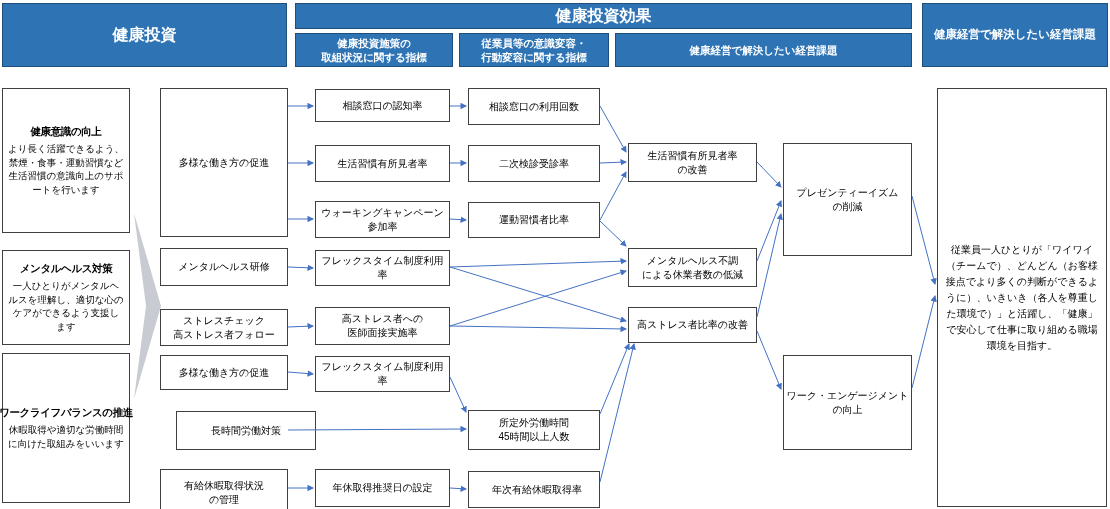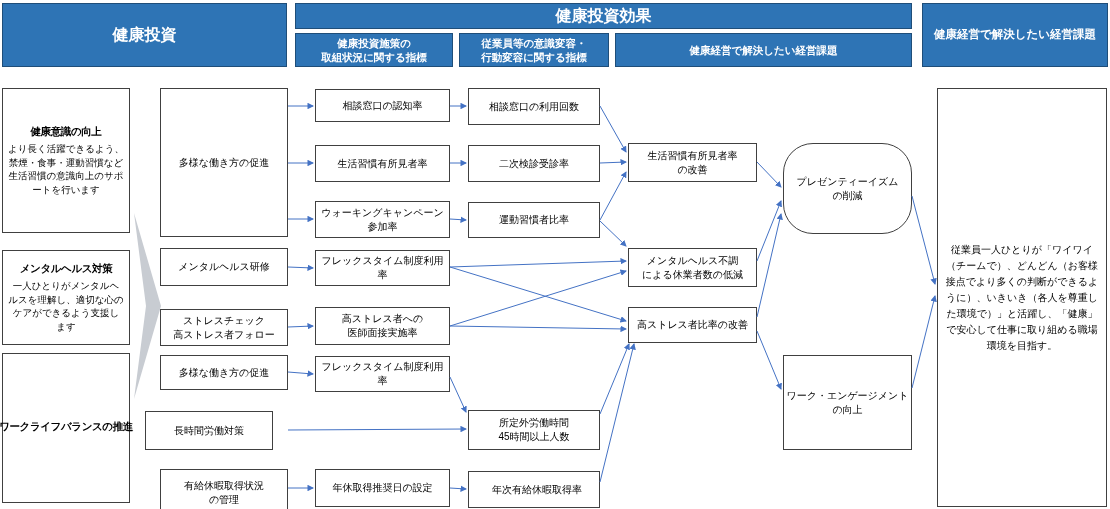--- a/index.html
+++ b/index.html
@@ -37,27 +37,27 @@
   <div class="hdr sub" id="hdr-sub1" style="left: 295px; top: 33px; width: 158px; height: 34px;">健康投資施策の
 取組状況に関する指標</div>
   <div class="hdr sub" id="hdr-sub2" style="left: 459px; top: 33px; width: 150px; height: 34px;">従業員等の意識変容・
 行動変容に関する指標</div>
   <div class="hdr sub" id="hdr-sub3" style="left: 615px; top: 33px; width: 297px; height: 34px;">健康経営で解決したい経営課題</div>
   <div class="hdr goalhdr" id="hdr-goal" style="left: 922px; top: 3px; width: 186px; height: 64px;">健康経営で解決したい経営課題</div>
 
   <div id="nodes">
       <div class="node" id="node-invest1" style="left: 2px; top: 88px; width: 128px; height: 145px;"><div class="title">健康意識の向上</div><div class="desc">より長く活躍できるよう、禁煙・食事・運動習慣など生活習慣の意識向上のサポートを行います</div></div>
       <div class="node" id="node-invest2" style="left: 2px; top: 250px; width: 128px; height: 95px;"><div class="title">メンタルヘルス対策</div><div class="desc">一人ひとりがメンタルヘルスを理解し、適切な心のケアができるよう支援します</div></div>
-      <div class="node" id="node-invest3" style="left: 2px; top: 353px; width: 128px; height: 150px;"><div class="title">ワークライフバランスの推進</div></div>
+      <div class="node" id="node-invest3" style="left: 2px; top: 353px; width: 128px; height: 150px;"><div class="title">ワークライフバランスの推進</div><div class="desc">休暇取得や適切な労働時間に向けた取組みをいいます</div></div>
       <div class="node" id="node-m1" style="left: 160px; top: 88px; width: 128px; height: 149px;"><span>多様な働き方の促進</span></div>
       <div class="node" id="node-m2" style="left: 160px; top: 248px; width: 128px; height: 38px;"><span>メンタルヘルス研修</span></div>
       <div class="node" id="node-m3" style="left: 160px; top: 309px; width: 128px; height: 37px;"><span>ストレスチェック
 高ストレス者フォロー</span></div>
       <div class="node" id="node-m4" style="left: 160px; top: 355px; width: 128px; height: 35px;"><span>多様な働き方の促進</span></div>
-      <div class="node" id="node-m5" style="left: 145px; top: 411px; width: 128px; height: 39px;"><span>長時間労働対策</span></div>
+      <div class="node" id="node-m5" style="left: 176px; top: 411px; width: 140px; height: 39px;"><span>長時間労働対策</span></div>
       <div class="node" id="node-m6" style="left: 160px; top: 469px; width: 128px; height: 48px;"><span>有給休暇取得状況
 の管理</span></div>
       <div class="node" id="node-k1" style="left: 315px; top: 89px; width: 135px; height: 33px;"><span>相談窓口の認知率</span></div>
       <div class="node" id="node-k2" style="left: 315px; top: 145px; width: 135px; height: 37px;"><span>生活習慣有所見者率</span></div>
       <div class="node" id="node-k3" style="left: 315px; top: 201px; width: 135px; height: 37px;"><span>ウォーキングキャンペーン
 参加率</span></div>
       <div class="node" id="node-k4" style="left: 315px; top: 250px; width: 135px; height: 36px;"><span>フレックスタイム制度利用率</span></div>
       <div class="node" id="node-k5" style="left: 315px; top: 307px; width: 135px; height: 38px;"><span>高ストレス者への
 医師面接実施率</span></div>
       <div class="node" id="node-k6" style="left: 315px; top: 356px; width: 135px; height: 36px; font-family: Liberation Serif, serif;"><span>フレックスタイム制度利用率</span></div>
@@ -66,21 +66,21 @@
       <div class="node" id="node-b2" style="left: 468px; top: 145px; width: 132px; height: 37px;"><span>二次検診受診率</span></div>
       <div class="node" id="node-b3" style="left: 468px; top: 202px; width: 132px; height: 36px;"><span>運動習慣者比率</span></div>
       <div class="node" id="node-b4" style="left: 468px; top: 410px; width: 132px; height: 40px;"><span>所定外労働時間
 45時間以上人数</span></div>
       <div class="node" id="node-b5" style="left: 468px; top: 471px; width: 132px; height: 37px; padding-left: 8px;"><span>年次有給休暇取得率</span></div>
       <div class="node" id="node-g1" style="left: 628px; top: 143px; width: 129px; height: 39px;"><span>生活習慣有所見者率
 の改善</span></div>
       <div class="node" id="node-g2" style="left: 628px; top: 248px; width: 129px; height: 39px;"><span>メンタルヘルス不調
 による休業者数の低減</span></div>
       <div class="node" id="node-g3" style="left: 628px; top: 307px; width: 129px; height: 36px;"><span>高ストレス者比率の改善</span></div>
-      <div class="node" id="node-f1" style="left: 783px; top: 143px; width: 129px; height: 91px; border-radius: 30px;"><span>プレゼンティーイズム
+      <div class="node" id="node-f1" style="left: 783px; top: 143px; width: 129px; height: 113px;"><span>プレゼンティーイズム
 の削減</span></div>
       <div class="node" id="node-f2" style="left: 783px; top: 355px; width: 129px; height: 95px;"><span>ワーク・エンゲージメント
 の向上</span></div>
       <div class="node goal" id="node-goal" style="left: 937px; top: 88px; width: 170px; height: 419px;">
         <span>従業員一人ひとりが「ワイワイ（チームで）、どんどん（お客様接点でより多くの判断ができるように）、いきいき（各人を尊重した環境で）」と活躍し、「健康」で安心して仕事に取り組める職場環境を目指す。</span>
       </div>
     </div>
 
   <svg id="edge-layer" width="1110" height="509">
     <defs>

